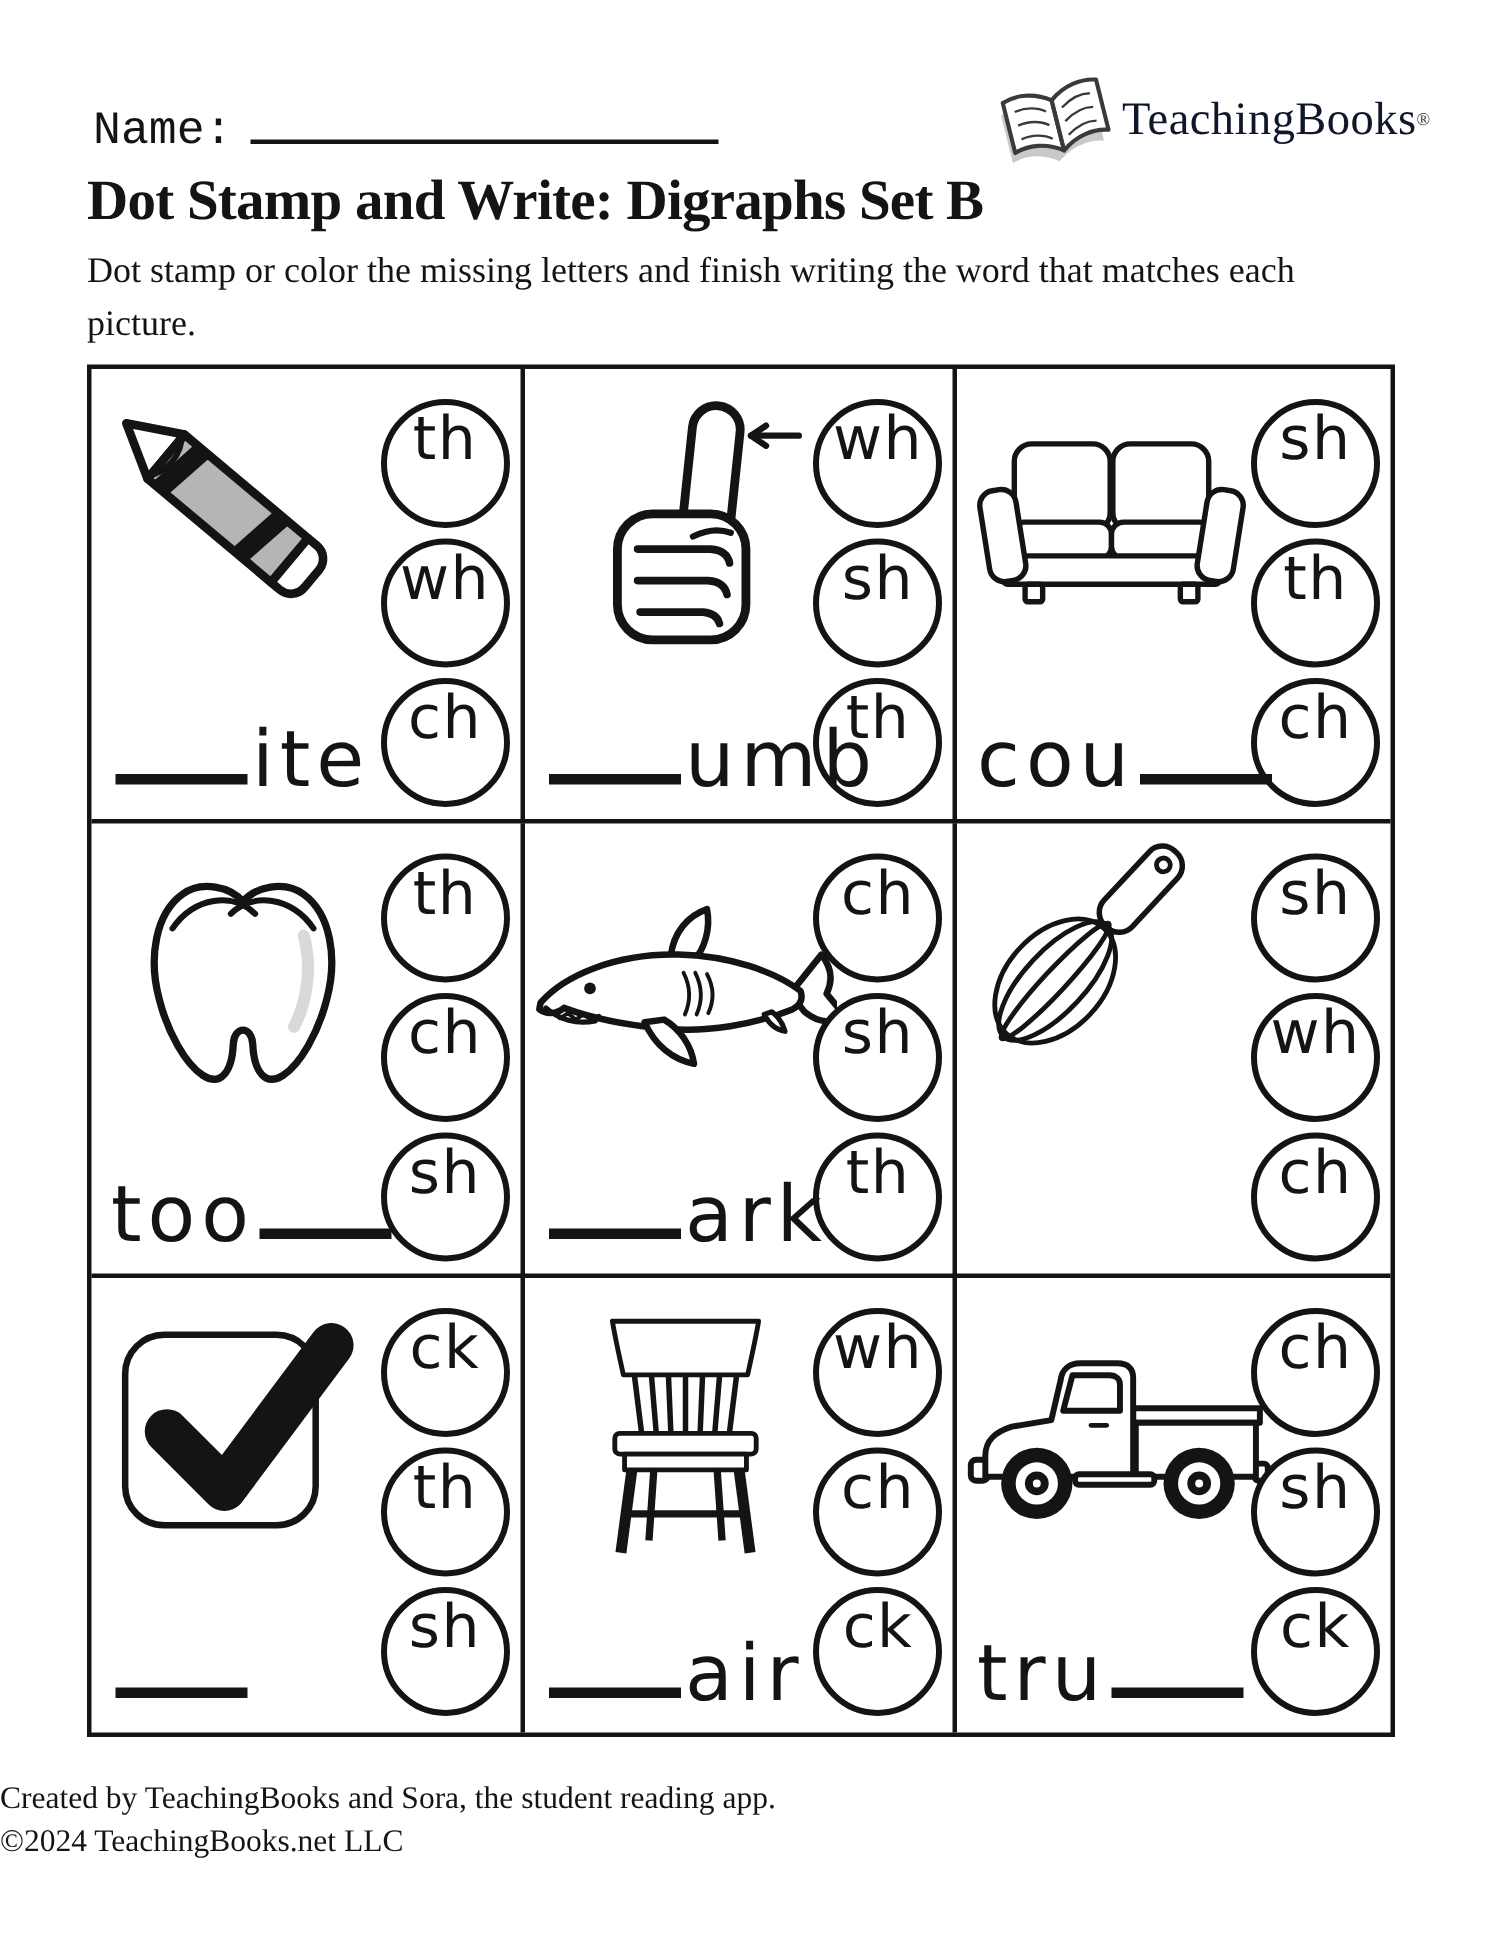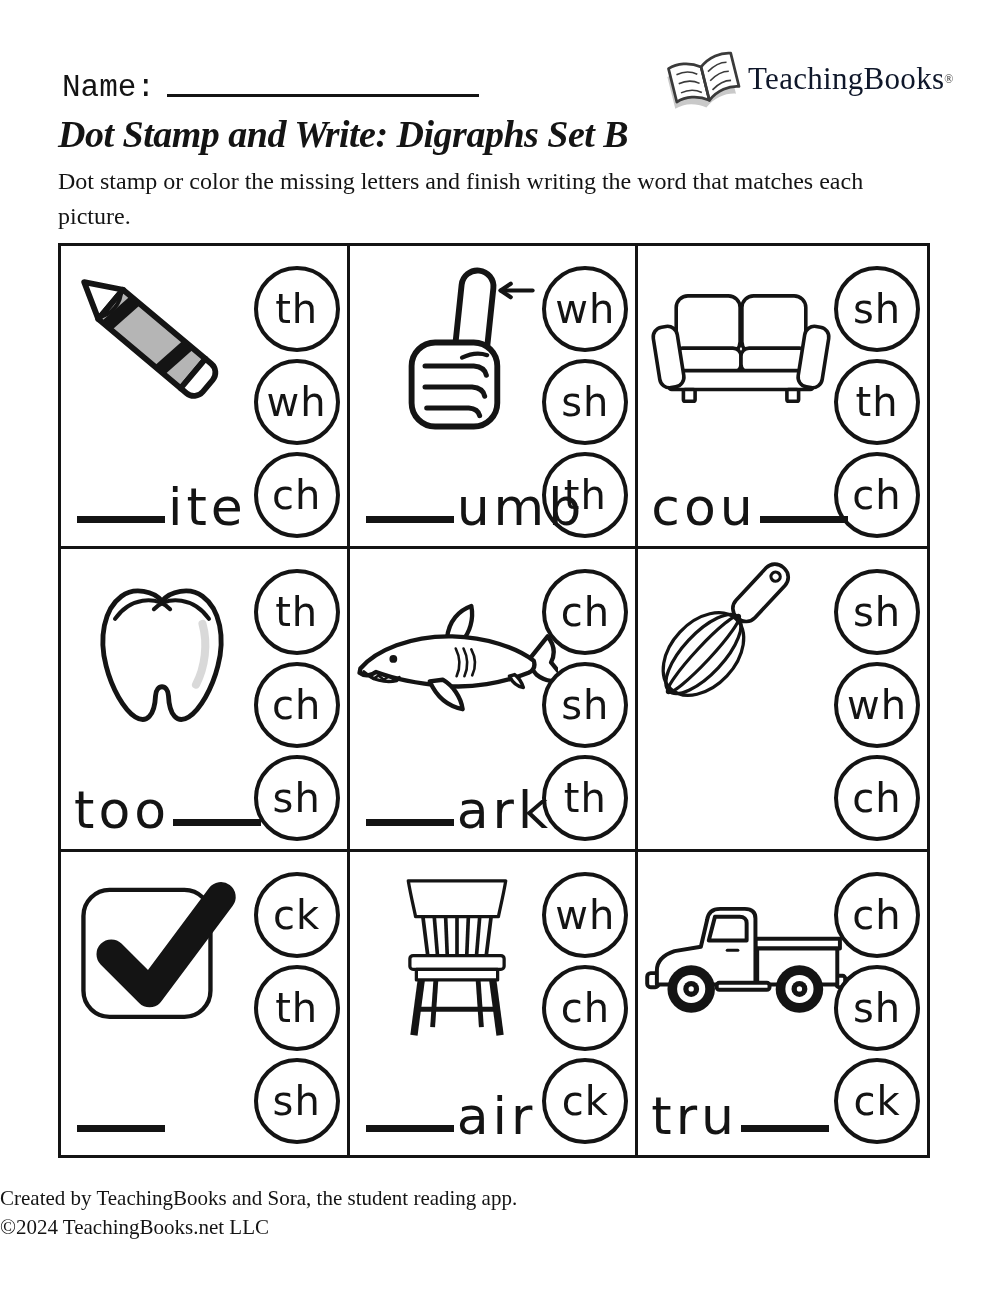--- a/index.html
+++ b/index.html
@@ -6,21 +6,21 @@
   .page{position:relative;width:1000px;height:1294px;background:#ffffff;overflow:hidden;
         font-family:"Liberation Serif",serif;color:#141414;}
 
   
   .name-row{position:absolute;left:62px;top:70px;font-size:31px;white-space:nowrap;font-family:Liberation Mono, monospace;}
   .name-line{display:inline-block;width:312px;height:3px;background:#141414;margin-left:12px;vertical-align:-1px;}
   .logo{position:absolute;left:660px;top:38px;display:flex;align-items:center;}
   .logo svg{width:86px;height:82px;}
   .logo-text{font-size:31px;color:#0f172a;letter-spacing:0.3px;margin-left:2px;}
   .logo-reg{font-size:12px;color:#3a3a3a;vertical-align:14px;}
-  .title{position:absolute;left:58px;top:112px;margin:0;font-size:38px;font-weight:bold;letter-spacing:-0.5px;font-style:italic;}
+  .title{position:absolute;left:58px;top:112px;margin:0;font-size:38px;font-weight:bold;letter-spacing:-0.5px;}
   .instructions{position:absolute;left:58px;top:164px;margin:0;width:872px;font-size:24px;line-height:35px;}
 
   
   .grid{position:absolute;left:58px;top:243px;width:872px;height:915px;border:3px solid #141414;
         box-sizing:border-box;display:grid;grid-template-columns:1fr 1fr 1fr;grid-template-rows:1fr 1fr 1fr;}
   .cell{position:relative;border-right:3px solid #141414;border-bottom:3px solid #141414;overflow:hidden;}
   .cell:nth-child(3n){border-right:none;}
   .cell:nth-child(n+7){border-bottom:none;}
 
   .pic{position:absolute;}
@@ -33,21 +33,21 @@
   .pic-check{left:8px;top:10px;width:182px;height:174px;}
   .pic-chair{left:42px;top:8px;width:130px;height:196px;}
   .pic-truck{left:2px;top:34px;width:208px;height:132px;}
 
   .word{position:absolute;left:13px;bottom:13px;display:flex;align-items:flex-end;white-space:nowrap;
         font-family:"DejaVu Sans",sans-serif;font-size:52px;letter-spacing:4px;line-height:1;z-index:2;}
   .blank{display:inline-block;width:88px;height:7px;background:#141414;margin:0 3px 10px 3px;}
 
   .opts{position:absolute;top:0;right:0;width:96px;height:100%;z-index:1;}
   .opt{position:absolute;left:3px;width:78px;height:78px;border:4px solid #141414;border-radius:50%;
-       background:#fff;display:flex;align-items:center;justify-content:center;
+       background:#fff;display:flex;align-items:flex-start;justify-content:center;
        font-family:"DejaVu Sans",sans-serif;font-size:40px;letter-spacing:1px;}
   .opt:nth-child(1){top:20px;}
   .opt:nth-child(2){top:113px;}
   .opt:nth-child(3){top:206px;}
 
   
   .footer{position:absolute;left:0;top:1184px;width:1000px;font-size:21px;line-height:29px;}
 </style>
 </head>
 <body>

